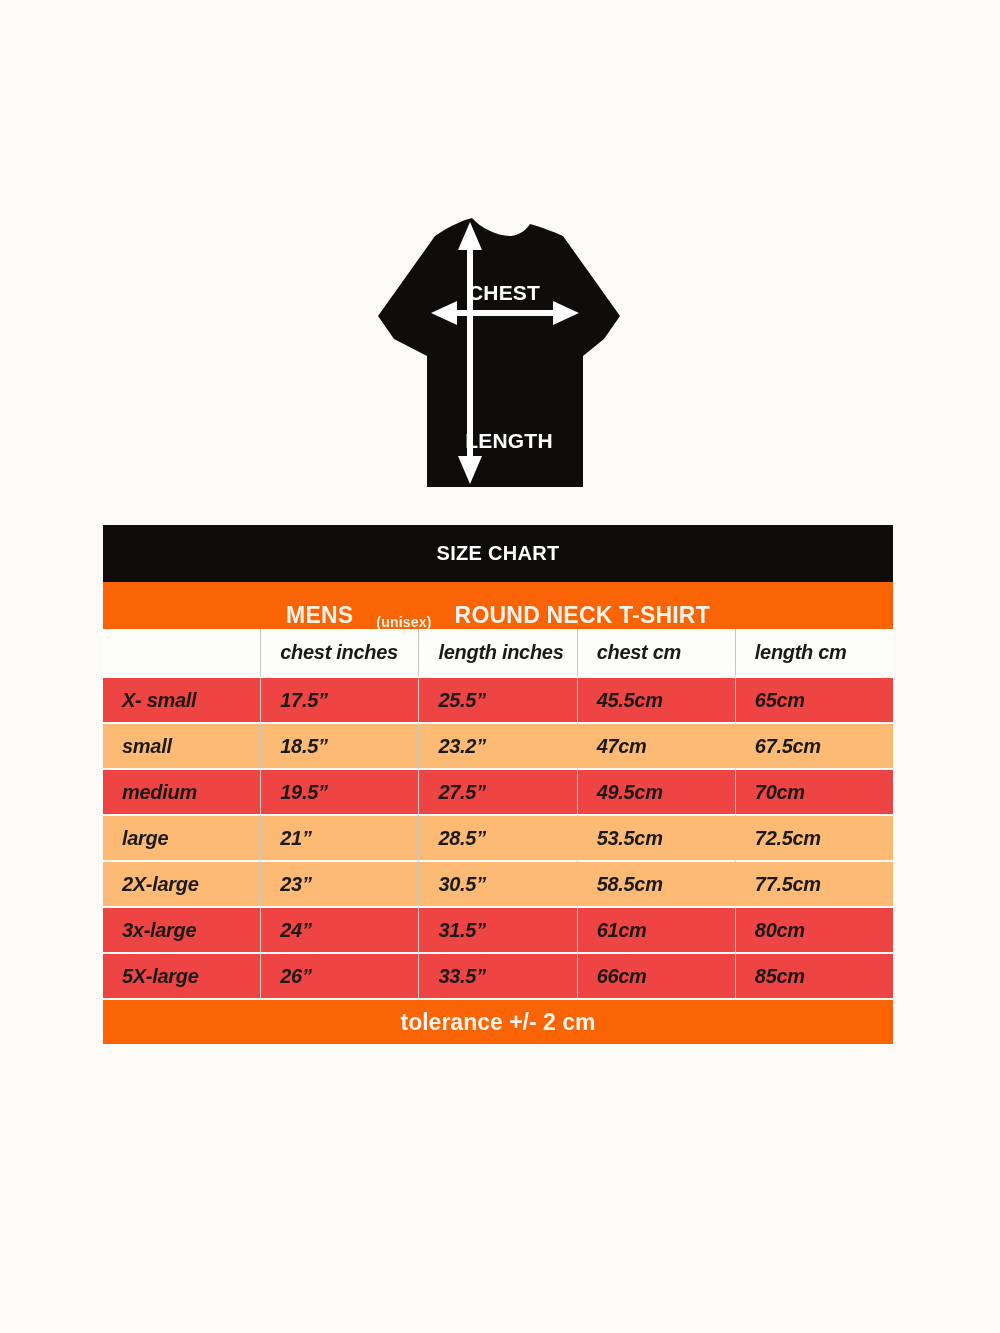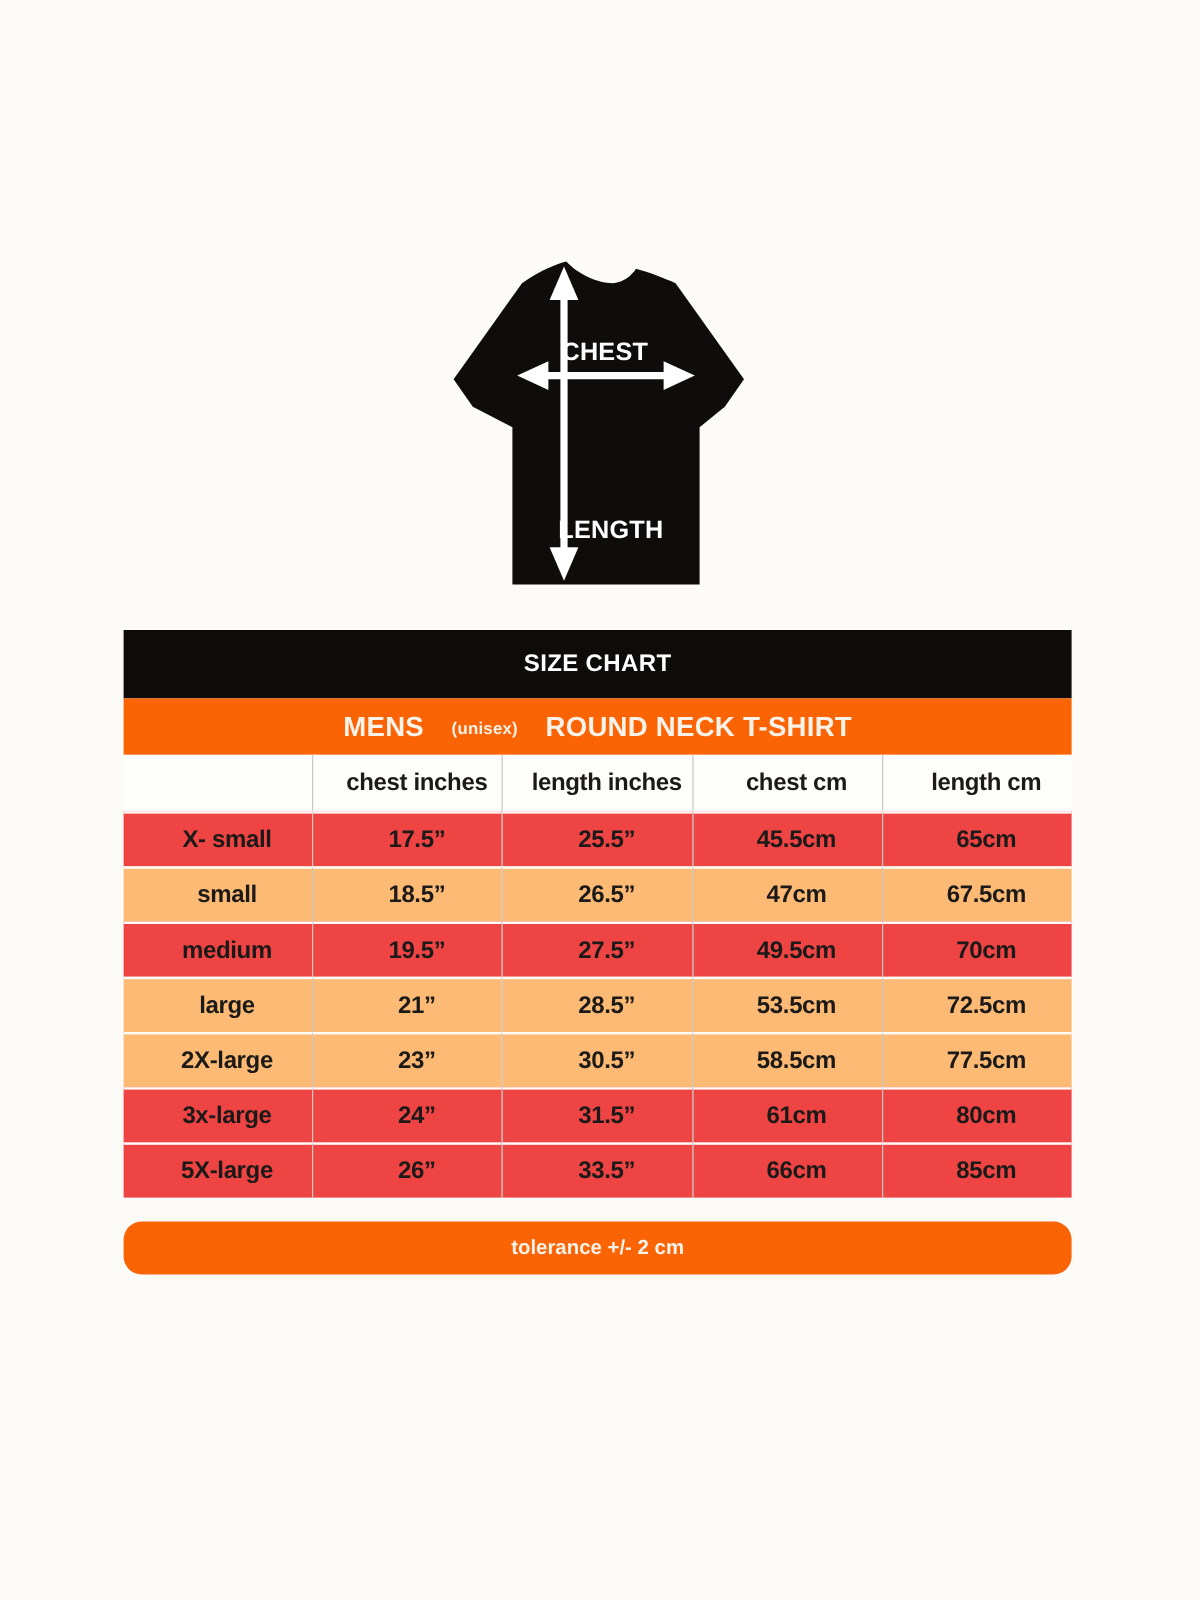--- a/index.html
+++ b/index.html
@@ -34,63 +34,63 @@
     color: #ffffff;
     font-size: 20px; font-weight: 700;
     letter-spacing: 0.3px;
   }
   .bar-subtitle {
     height: 47px;
     background: #fa6405;
     color: #f9f2e8;
     font-weight: 700;
     letter-spacing: 0.2px;
+    align-items: flex-end;
   }
   .bar-subtitle .big { font-size: 23px; }
   .bar-subtitle .small { font-size: 14px; margin: 0 23px; position: relative; top: 1px; }
 
   table.size-table {
     width: 100%;
     border-collapse: separate;
     border-spacing: 0;
     table-layout: fixed;
     background: transparent;
   }
   .size-table th, .size-table td {
     width: 20%;
     height: 44px;
     padding: 0 4px 0 19px;
-    text-align: center;
+    text-align: left;
     vertical-align: middle;
     font-size: 20px;
     font-weight: 700;
     color: #1b1a18;
     letter-spacing: -0.3px;
-    overflow: hidden; white-space: nowrap;
+    overflow: hidden; white-space: nowrap; font-style: italic;
   }
   .size-table thead th {
     background: #fdfdfc;
     height: 46px;
     border-bottom: 1px solid #fcfbf8;
   }
   .size-table th + th, .size-table td + td {
     border-left: 1px solid #c9c7c3;
   }
   .size-table tbody td { border-top: 2px solid #fcfbf8; }
   .size-table tr.row-gray td { background: #ef4444; }
   .size-table tr.row-white td { background: #fdba74; }
 
   .bar-footer {
     height: 44px;
-    margin-top: 20px;
+    margin-top: 2px;
     background: #fa6405;
     color: #f9f2e8;
-    font-size: 17px;
-    font-weight: 700;
-    border-radius: 15px;
+    font-size: 23px;
+    font-weight: 700;
   }
 
   .svg-label {
     font-family: "Liberation Sans", sans-serif;
     font-weight: 700;
     letter-spacing: 0.2px;
   }
 </style>
 </head>
 <body>
@@ -152,21 +152,21 @@
       <tr class="row-gray">
         <td>X- small</td>
         <td>17.5”</td>
         <td>25.5”</td>
         <td>45.5cm</td>
         <td>65cm</td>
       </tr>
       <tr class="row-white">
         <td>small</td>
         <td>18.5”</td>
-        <td>26.5”</td>
+        <td>23.2”</td>
         <td>47cm</td>
         <td>67.5cm</td>
       </tr>
       <tr class="row-gray">
         <td>medium</td>
         <td>19.5”</td>
         <td>27.5”</td>
         <td>49.5cm</td>
         <td>70cm</td>
       </tr>

